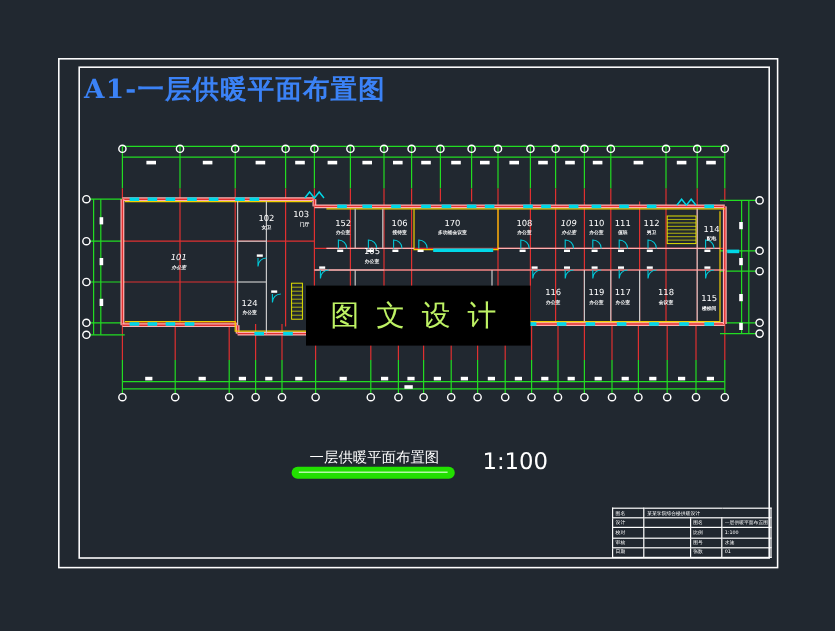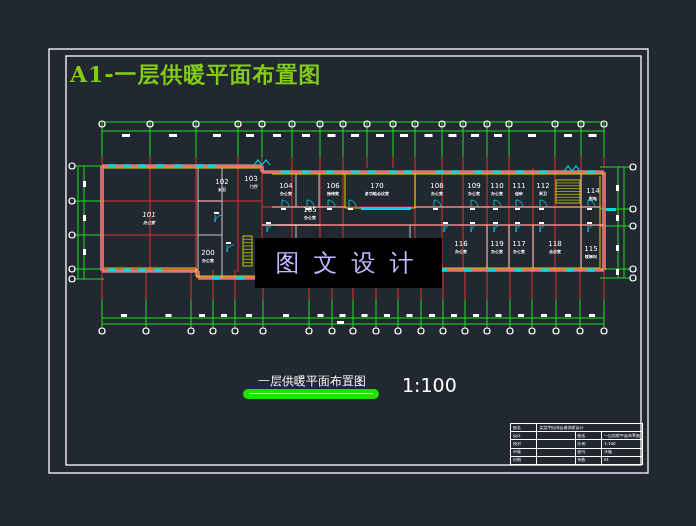--- a/index.html
+++ b/index.html
@@ -1,19 +1,19 @@
 <!DOCTYPE html>
 <html><head>
 <meta charset="utf-8">
 <style>
   html,body{margin:0;padding:0;}
   body{width:696px;height:526px;background:#212830;position:relative;overflow:hidden;font-family:"DejaVu Sans",sans-serif;}
   #canvas{position:absolute;left:0;top:0;width:696px;height:526px;}
-  .title-main{position:absolute;left:70px;top:60px;color:#84cc16;font-family:"DejaVu Serif",serif;font-weight:bold;font-size:22px;letter-spacing:1px;white-space:nowrap;}
-  .watermark{position:absolute;left:255px;top:238px;width:187px;height:50px;background:#000;color:#c4b5fd;font-family:"DejaVu Serif",serif;font-size:24px;display:flex;align-items:center;justify-content:center;letter-spacing:14px;padding-left:6px;box-sizing:border-box;}
+  .title-main{position:absolute;left:70px;top:60px;color:#3b82f6;font-family:"DejaVu Serif",serif;font-weight:bold;font-size:22px;letter-spacing:1px;white-space:nowrap;}
+  .watermark{position:absolute;left:255px;top:238px;width:187px;height:50px;background:#000;color:#bef264;font-family:"DejaVu Serif",serif;font-size:24px;display:flex;align-items:center;justify-content:center;letter-spacing:14px;padding-left:6px;box-sizing:border-box;}
   .subtitle{position:absolute;left:258px;top:373px;color:#ffffff;font-size:12px;white-space:nowrap;}
   .scale{position:absolute;left:402px;top:374px;color:#ffffff;font-size:19px;font-family:"DejaVu Sans",sans-serif;white-space:nowrap;}
   .underline-bar{position:absolute;left:243px;top:389px;width:136px;height:10px;background:#22e000;border-radius:5px;}
   .underline-bar::after{content:"";position:absolute;left:6px;right:6px;top:4px;height:1px;background:#d8ffd0;}
   .titleblock{position:absolute;left:510px;top:423px;width:133px;height:42px;}
   .titleblock table{border-collapse:collapse;width:100%;height:100%;}
   .titleblock td{border:1px solid #fff;color:#fff;font-size:4px;padding:0 2px;line-height:6px;white-space:nowrap;}
   .room-label{position:absolute;color:#fff;font-size:7px;line-height:8px;text-align:center;white-space:nowrap;transform:translateX(-50%);}
   .room-label .rn{font-size:7px;}
   .room-label .rs{font-size:4px;font-weight:bold;}
@@ -387,40 +387,40 @@
     </div>
     <div class="room-label" style="left: 209px; top: 178px; margin-left: 13px;">
       <div class="rn">102</div>
       <div class="rs">女卫</div>
     </div>
     <div class="room-label" style="left: 251px; top: 175px; text-align: right;">
       <div class="rn">103</div>
       <div class="rs">门厅</div>
     </div>
     <div class="room-label" style="left: 286px; top: 182px;">
-      <div class="rn">104</div>
+      <div class="rn">152</div>
       <div class="rs">办公室</div>
     </div>
     <div class="room-label" style="left: 310px; top: 182px; margin-top: 24px;">
       <div class="rn">105</div>
       <div class="rs">办公室</div>
     </div>
     <div class="room-label" style="left: 333px; top: 182px;">
       <div class="rn">106</div>
       <div class="rs">接待室</div>
     </div>
     <div class="room-label" style="left: 377px; top: 182px;">
       <div class="rn">170</div>
       <div class="rs">多功能会议室</div>
     </div>
     <div class="room-label" style="left: 437px; top: 182px;">
       <div class="rn">108</div>
       <div class="rs">办公室</div>
     </div>
-    <div class="room-label" style="left: 474px; top: 182px;">
+    <div class="room-label" style="left: 474px; top: 182px; font-style: italic;">
       <div class="rn">109</div>
       <div class="rs">办公室</div>
     </div>
     <div class="room-label" style="left: 497px; top: 182px;">
       <div class="rn">110</div>
       <div class="rs">办公室</div>
     </div>
     <div class="room-label" style="left: 519px; top: 182px;">
       <div class="rn">111</div>
       <div class="rs">值班</div>
@@ -447,21 +447,21 @@
     </div>
     <div class="room-label" style="left: 555px; top: 240px;">
       <div class="rn">118</div>
       <div class="rs">会议室</div>
     </div>
     <div class="room-label" style="left: 497px; top: 240px;">
       <div class="rn">119</div>
       <div class="rs">办公室</div>
     </div>
     <div class="room-label" style="left: 208px; top: 249px;">
-      <div class="rn">200</div>
+      <div class="rn">124</div>
       <div class="rs">办公室</div>
     </div>
   </div>
 
 <div class="watermark">图文设计</div>
 
 <div class="subtitle">一层供暖平面布置图</div>
 <div class="underline-bar"></div>
 <div class="scale">1:100</div>
 

